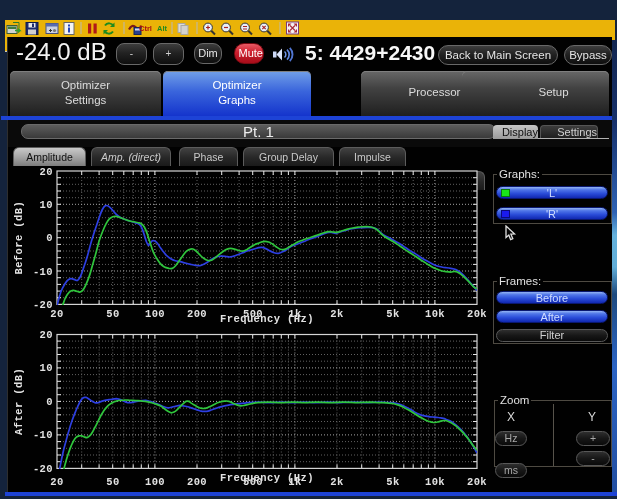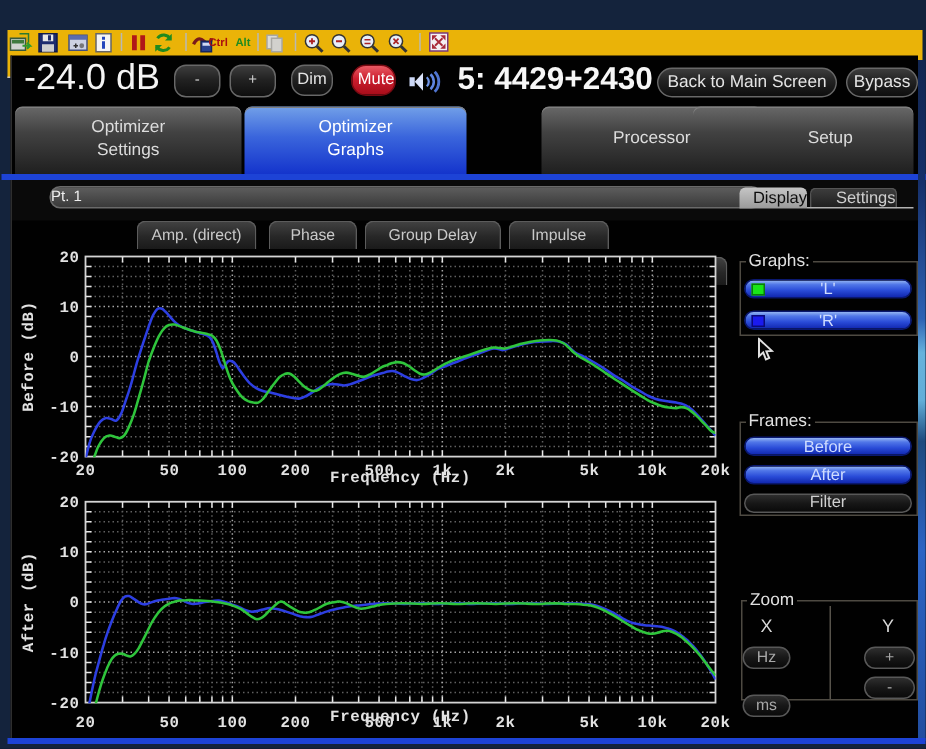--- a/index.html
+++ b/index.html
@@ -8,21 +8,21 @@
 #titlebar { position:absolute; left:5px; top:2px; width:610px; height:18px; background:#ffffff; }
 #titletxt { position:absolute; left:19px; top:3px; font-size:9.5px; font-weight:bold; color:#0d0d1a; letter-spacing:-0.3px; }
 #toolbar { position:absolute; left:5px; top:20px; width:610px; height:32px; background:#eab308; border-bottom:1px solid #c8c8c4; }
 #app { position:absolute; left:7px; top:37px; width:605px; height:456px; background:#010101; border-left:1px solid #2e2e2e; }
 .pill { position:absolute; background:linear-gradient(180deg,#3d3d3d 0%,#222 45%,#0e0e0e 100%); border:1px solid #686868; border-radius:10px; color:#e4e4e4; text-align:center; }
 #tabs { position:absolute; left:0; top:34px; width:605px; height:45px; }
 .tab { position:absolute; top:0; height:45px; background:linear-gradient(180deg,#686868 0%,#424242 38%,#1f1f1f 100%); box-shadow:inset 0 1px 0 #7f7f7f; border-radius:5px 5px 0 0; color:#dcdcdc; font-size:11.5px; text-align:center; }
 .tabsel { background:linear-gradient(180deg,#72a0e8 0%,#3a65dc 45%,#1434cc 100%); color:#fff; }
 #blueline { position:absolute; left:-7px; top:79px; width:617px; height:4px; background:#1d43d6; }
 #pt1row { position:absolute; left:0; top:83px; width:605px; height:27px; background:#0a0a0a; }
-#pt1 { position:absolute; left:25px; top:4px; width:475px; height:15px; background:linear-gradient(180deg,#5d5d5d,#3a3a3a); border:1px solid #6a6a6a; border-radius:7px; color:#eee; font-size:10px; text-align:left; line-height:14px; }
+#pt1 { position:absolute; left:13px; top:4px; width:475px; height:15px; background:linear-gradient(180deg,#5d5d5d,#3a3a3a); border:1px solid #6a6a6a; border-radius:7px; color:#eee; font-size:15px; text-align:center; line-height:14px; }
 .sidetab { position:absolute; top:88px; height:14px; font-size:11px; text-align:right; }
 .gtab { position:absolute; top:110px; height:19px; background:linear-gradient(180deg,#414141 0%,#272727 55%,#1a1a1a 100%); border:1px solid #5c5c5c; border-bottom:none; border-radius:6px 6px 0 0; color:#c9c9c9; font-size:10.5px; text-align:center; line-height:18px; }
 .gtabsel { background:linear-gradient(180deg,#c9c9c9 0%,#a5a5a5 50%,#7d7d7d 100%); color:#101010; }
 .glab { font-family:"Liberation Mono", monospace; font-size:10.5px; font-weight:bold; fill:#e2e2e2; letter-spacing:0.4px; }
 fieldset { position:absolute; border:1px solid #4e4a42; }
 fieldset legend { color:#e0e0e0; font-size:11.5px; margin-left:3px; padding:0 2px; }
 .bluebtn { position:absolute; left:2px; width:112px; height:13px; border-radius:7px;
   background:linear-gradient(180deg,#93b4f2 0%,#5076e8 25%,#2a4cd8 60%,#1128b0 100%);
   border:1px solid #0a1870; color:#cfdcff; font-size:11px; text-align:center; line-height:12px; }
 .darkbtn { position:absolute; background:linear-gradient(180deg,#2e2e2e 0%,#171717 50%,#0a0a0a 100%); border:1px solid #585858; border-radius:8px; color:#d0d0d0; text-align:center; }
@@ -151,21 +151,22 @@
     </div>
     <div id="blueline"></div>
     <div id="pt1row">
         <div id="pt1">Pt. 1</div>
       </div>
 
     <div class="sidetab" style="left:485px;width:45px;background:linear-gradient(180deg,#c6c6c6,#9a9a9a);color:#0d0d0d;border-radius:4px 4px 0 0;line-height:14px;">Display</div>
     <div class="sidetab" style="left:532px;width:58px;background:linear-gradient(180deg,#3c3c3c,#1d1d1d);color:#cfcfcf;border:1px solid #555;border-bottom:none;border-radius:4px 4px 0 0;line-height:13px;">Settings</div>
     <div style="position:absolute;left:530px;top:101px;width:71px;height:1px;background:#b2b2b2;"></div>
 
-    <div class="gtab" style="left:83px;width:80px;">Amp. (direct)</div>
+    <div class="gtab gtabsel" style="left:5px;width:73px;">Amplitude</div>
+    <div class="gtab" style="left:83px;width:80px;font-style:italic;">Amp. (direct)</div>
     <div class="gtab" style="left:171px;width:59px;">Phase</div>
     <div class="gtab" style="left:235px;width:91px;">Group Delay</div>
     <div class="gtab" style="left:331px;width:67px;text-align:center;">Impulse</div>
     <div class="gtab" style="left:403px;width:74px;margin-top:24px;">Impulse (lin)</div>
 
     <svg width="605" height="456" style="position:absolute;left:0;top:0;pointer-events:none;">
 <rect x="49.0" y="134.0" width="420.0" height="133.39999999999998" fill="#000"></rect>
 <path d="M73.7,134.0 V267.4 M91.1,134.0 V267.4 M104.7,134.0 V267.4 M115.8,134.0 V267.4 M125.2,134.0 V267.4 M133.3,134.0 V267.4 M140.4,134.0 V267.4 M189.0,134.0 V267.4 M213.7,134.0 V267.4 M231.1,134.0 V267.4 M244.7,134.0 V267.4 M255.8,134.0 V267.4 M265.2,134.0 V267.4 M273.3,134.0 V267.4 M280.4,134.0 V267.4 M329.0,134.0 V267.4 M353.7,134.0 V267.4 M371.1,134.0 V267.4 M384.7,134.0 V267.4 M395.8,134.0 V267.4 M405.2,134.0 V267.4 M413.3,134.0 V267.4 M420.4,134.0 V267.4 M49.0,260.7 H469.0 M49.0,254.1 H469.0 M49.0,247.4 H469.0 M49.0,240.7 H469.0 M49.0,227.4 H469.0 M49.0,220.7 H469.0 M49.0,214.0 H469.0 M49.0,207.4 H469.0 M49.0,194.0 H469.0 M49.0,187.4 H469.0 M49.0,180.7 H469.0 M49.0,174.0 H469.0 M49.0,160.7 H469.0 M49.0,154.0 H469.0 M49.0,147.3 H469.0 M49.0,140.7 H469.0" stroke="#606060" stroke-width="1" stroke-dasharray="1 2" fill="none"></path>
 <path d="M146.9,134.0 V267.4 M286.9,134.0 V267.4 M426.9,134.0 V267.4 M49.0,234.0 H469.0 M49.0,200.7 H469.0 M49.0,167.3 H469.0" stroke="#a6a6a6" stroke-width="1" stroke-dasharray="1 2" fill="none"></path>
 <path d="M73.7,134.0 v4 M73.7,267.4 v-4 M91.1,134.0 v4 M91.1,267.4 v-4 M104.7,134.0 v4 M104.7,267.4 v-4 M115.8,134.0 v4 M115.8,267.4 v-4 M125.2,134.0 v4 M125.2,267.4 v-4 M133.3,134.0 v4 M133.3,267.4 v-4 M140.4,134.0 v4 M140.4,267.4 v-4 M146.9,134.0 v4 M146.9,267.4 v-4 M189.0,134.0 v4 M189.0,267.4 v-4 M213.7,134.0 v4 M213.7,267.4 v-4 M231.1,134.0 v4 M231.1,267.4 v-4 M244.7,134.0 v4 M244.7,267.4 v-4 M255.8,134.0 v4 M255.8,267.4 v-4 M265.2,134.0 v4 M265.2,267.4 v-4 M273.3,134.0 v4 M273.3,267.4 v-4 M280.4,134.0 v4 M280.4,267.4 v-4 M286.9,134.0 v4 M286.9,267.4 v-4 M329.0,134.0 v4 M329.0,267.4 v-4 M353.7,134.0 v4 M353.7,267.4 v-4 M371.1,134.0 v4 M371.1,267.4 v-4 M384.7,134.0 v4 M384.7,267.4 v-4 M395.8,134.0 v4 M395.8,267.4 v-4 M405.2,134.0 v4 M405.2,267.4 v-4 M413.3,134.0 v4 M413.3,267.4 v-4 M420.4,134.0 v4 M420.4,267.4 v-4 M426.9,134.0 v4 M426.9,267.4 v-4 M49.0,260.7 h4 M469.0,260.7 h-4 M49.0,254.1 h4 M469.0,254.1 h-4 M49.0,247.4 h4 M469.0,247.4 h-4 M49.0,240.7 h4 M469.0,240.7 h-4 M49.0,234.0 h4 M469.0,234.0 h-4 M49.0,227.4 h4 M469.0,227.4 h-4 M49.0,220.7 h4 M469.0,220.7 h-4 M49.0,214.0 h4 M469.0,214.0 h-4 M49.0,207.4 h4 M469.0,207.4 h-4 M49.0,200.7 h4 M469.0,200.7 h-4 M49.0,194.0 h4 M469.0,194.0 h-4 M49.0,187.4 h4 M469.0,187.4 h-4 M49.0,180.7 h4 M469.0,180.7 h-4 M49.0,174.0 h4 M469.0,174.0 h-4 M49.0,167.3 h4 M469.0,167.3 h-4 M49.0,160.7 h4 M469.0,160.7 h-4 M49.0,154.0 h4 M469.0,154.0 h-4 M49.0,147.3 h4 M469.0,147.3 h-4 M49.0,140.7 h4 M469.0,140.7 h-4" stroke="#e8e8e8" stroke-width="1" fill="none"></path>

